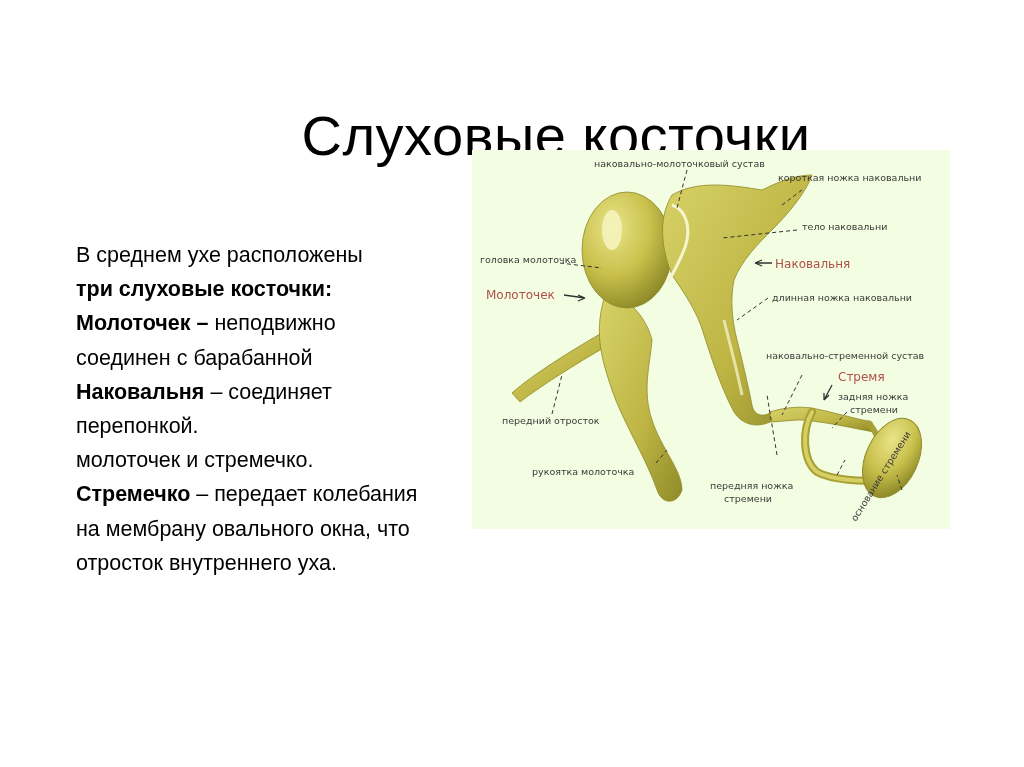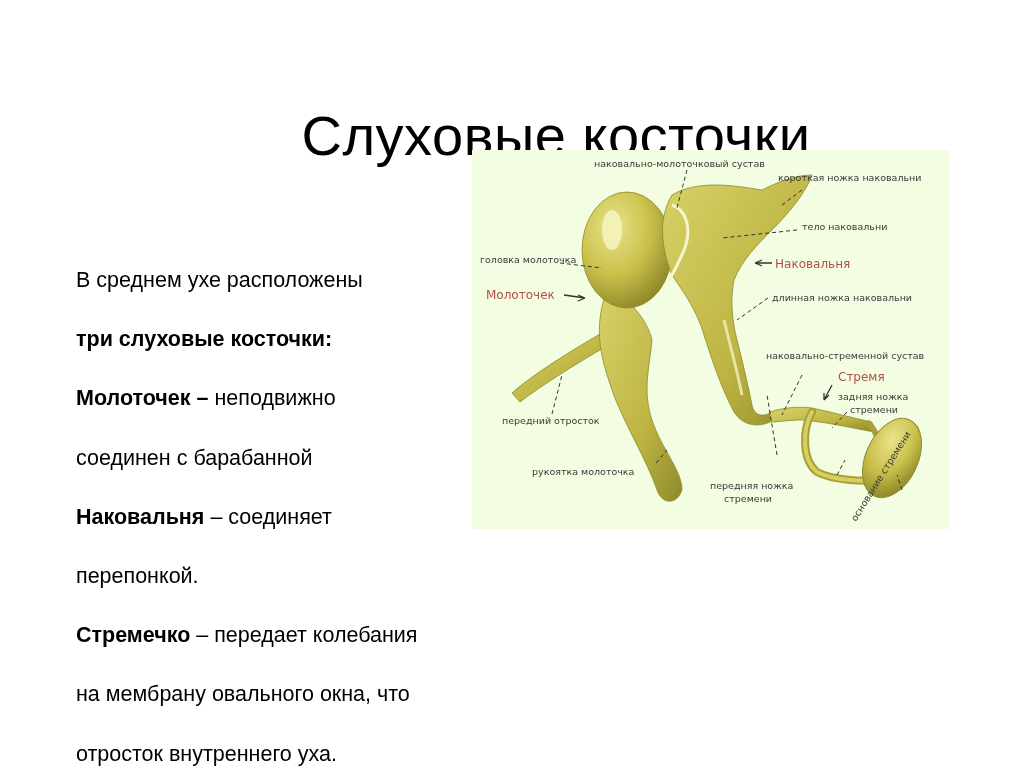--- a/index.html
+++ b/index.html
@@ -49,21 +49,20 @@
       left: 76px;
       top: 238px;
       width: 440px;
       font-size: 21.5px;
       line-height: 34.2px;
       color: #000;
     }
     .body-text .line {
       display: block;
       white-space: nowrap;
-      margin-top: 25px;
     }
     .body-text b {
       font-weight: bold;
     }
     .lbl {
       font-family: "DejaVu Sans", sans-serif;
       font-size: 9.5px;
       fill: #3a3a3a;
     }
     .lbl-red {
@@ -88,20 +87,21 @@
 
 <h1 class="slide-title">Слуховые косточки</h1>
 
 <div class="body-text">
   <span class="line"><span>В среднем ухе расположены</span></span>
   <span class="line"><b>три слуховые косточки:</b></span>
   <span class="line"><b>Молоточек –</b><span> неподвижно</span></span>
   <span class="line"><span>соединен с барабанной</span></span>
   <span class="line"><b>Наковальня</b><span> – соединяет</span></span>
   <span class="line"><span>перепонкой.</span></span>
+  <span class="line"><span>молоточек и стремечко.</span></span>
   <span class="line"><b>Стремечко</b><span> – передает колебания</span></span>
   <span class="line"><span>на  мембрану овального окна, что</span></span>
   <span class="line"><span>отросток внутреннего уха.</span></span>
 </div>
 
 <div class="figure">
   <svg viewBox="0 0 478 379" xmlns="http://www.w3.org/2000/svg">
     <defs>
       <radialGradient id="boneGrad" cx="35%" cy="30%" r="75%">
         <stop offset="0%" stop-color="#e9e48a"></stop>

